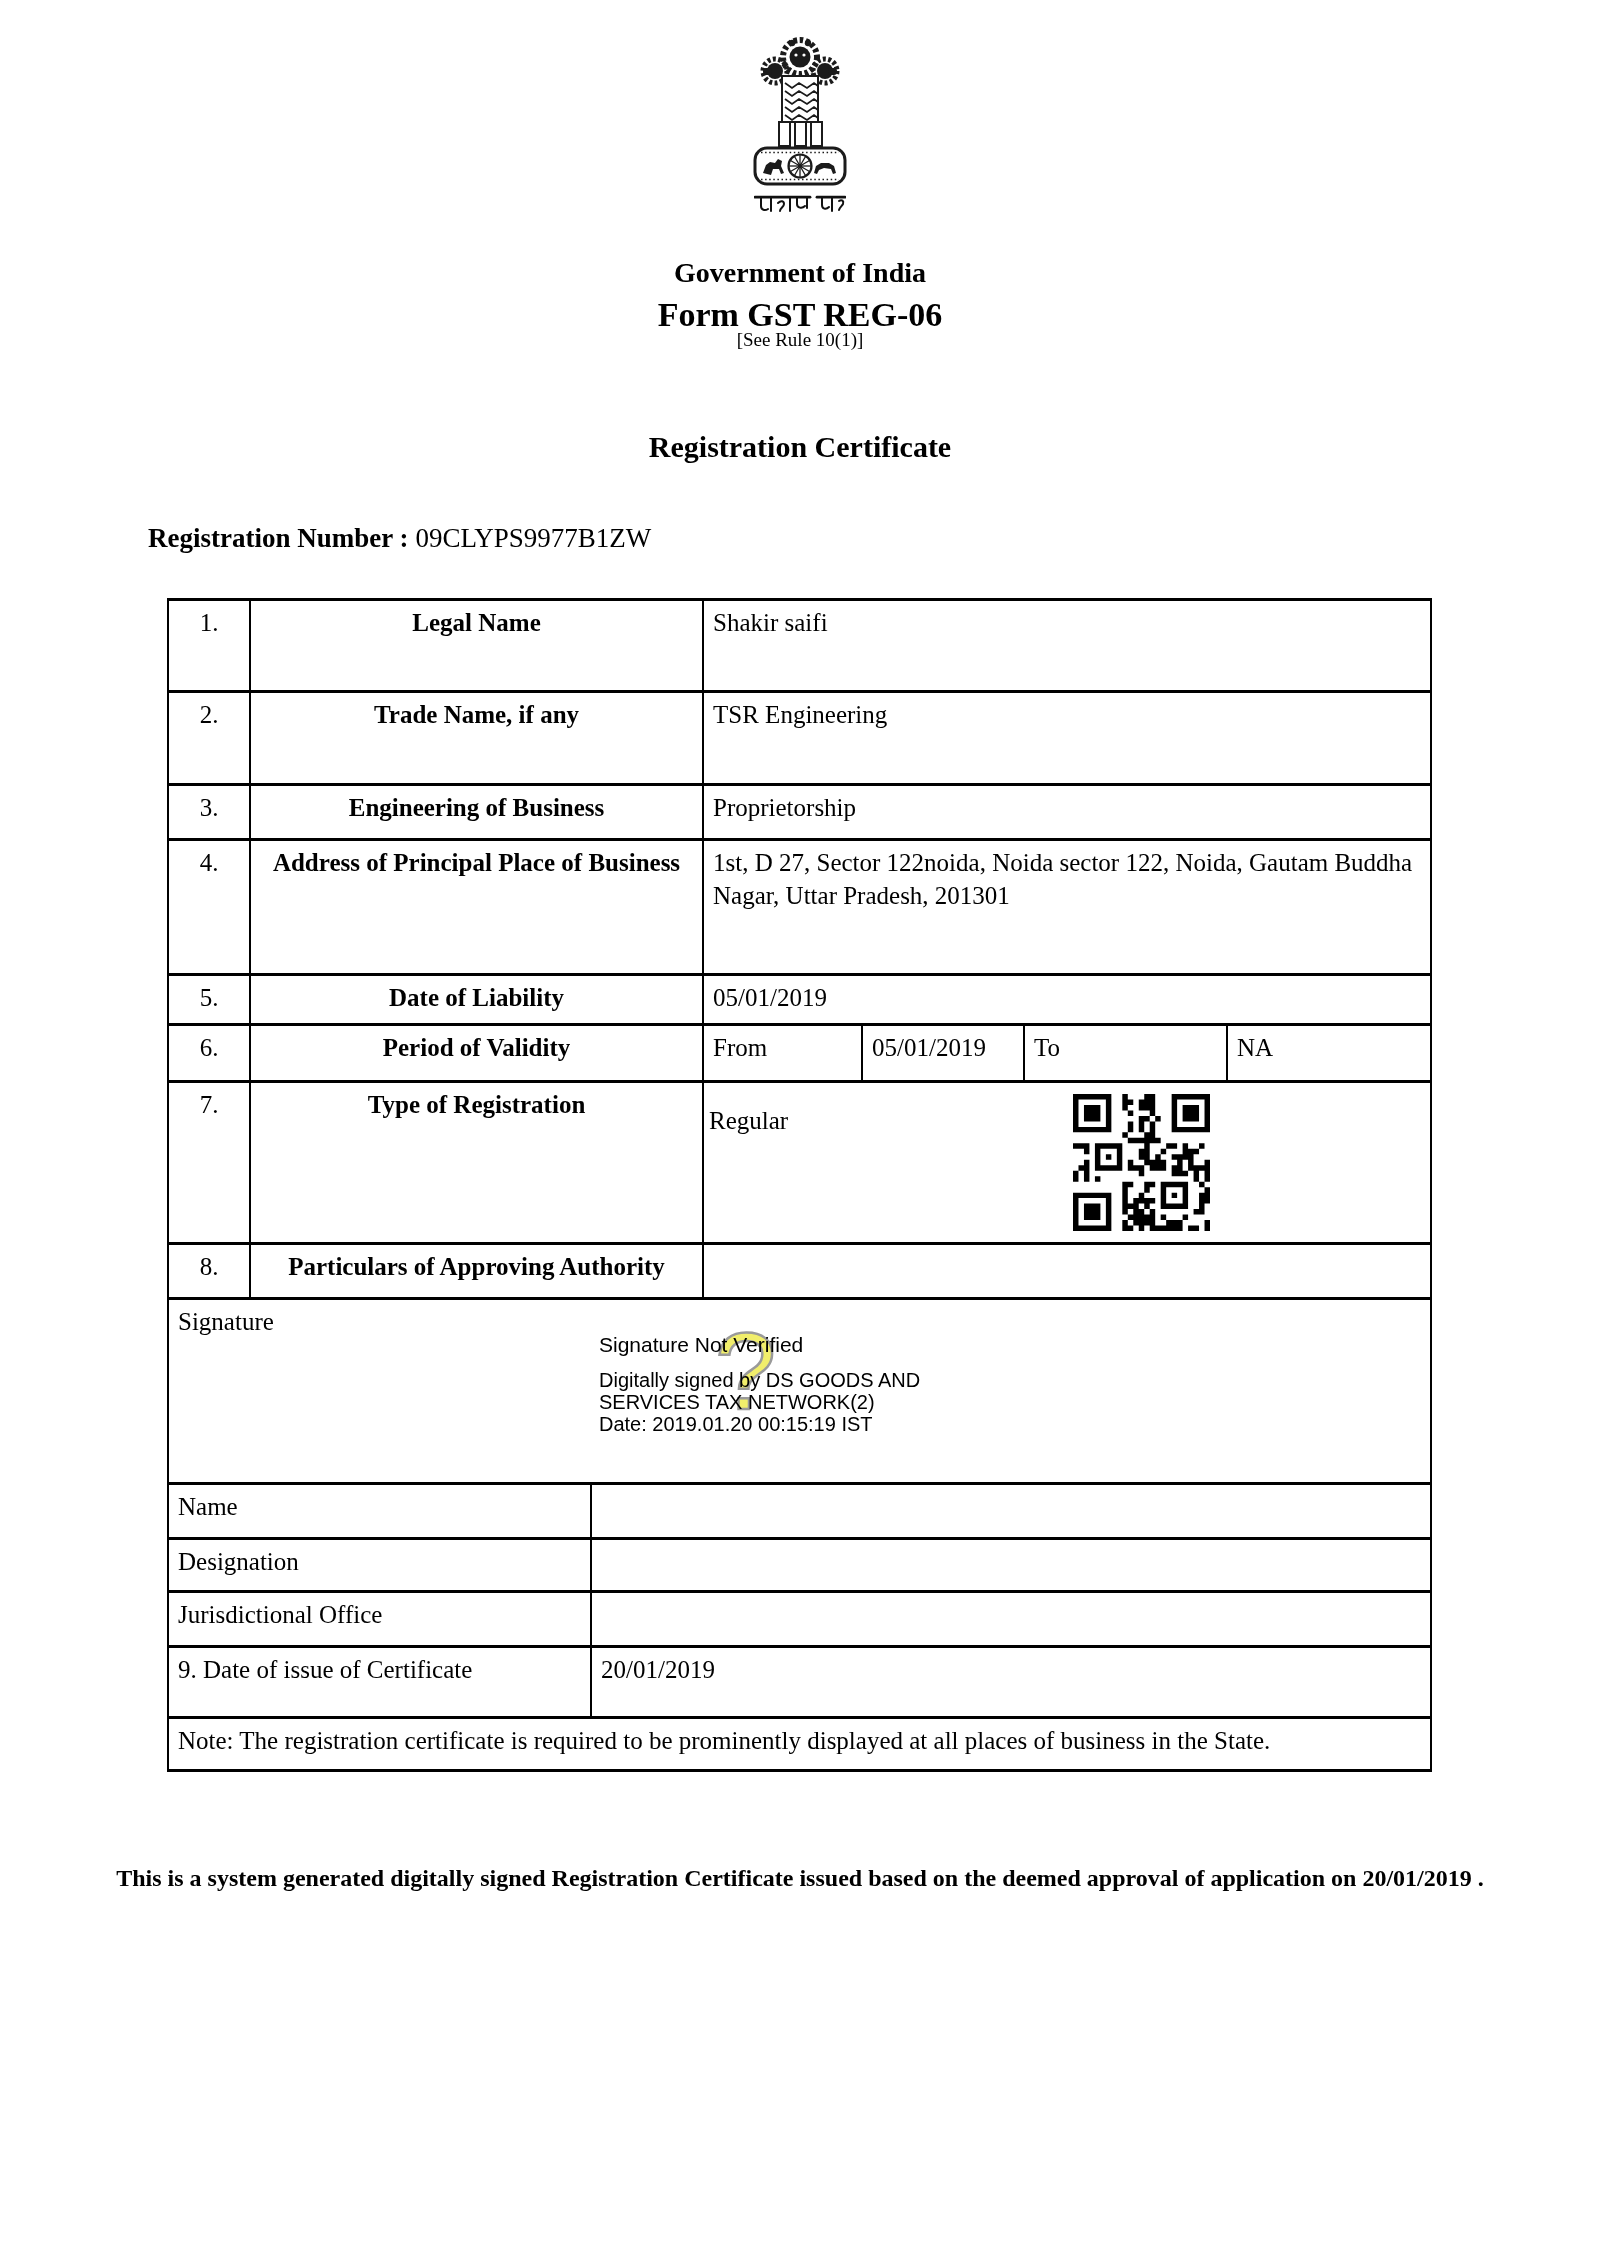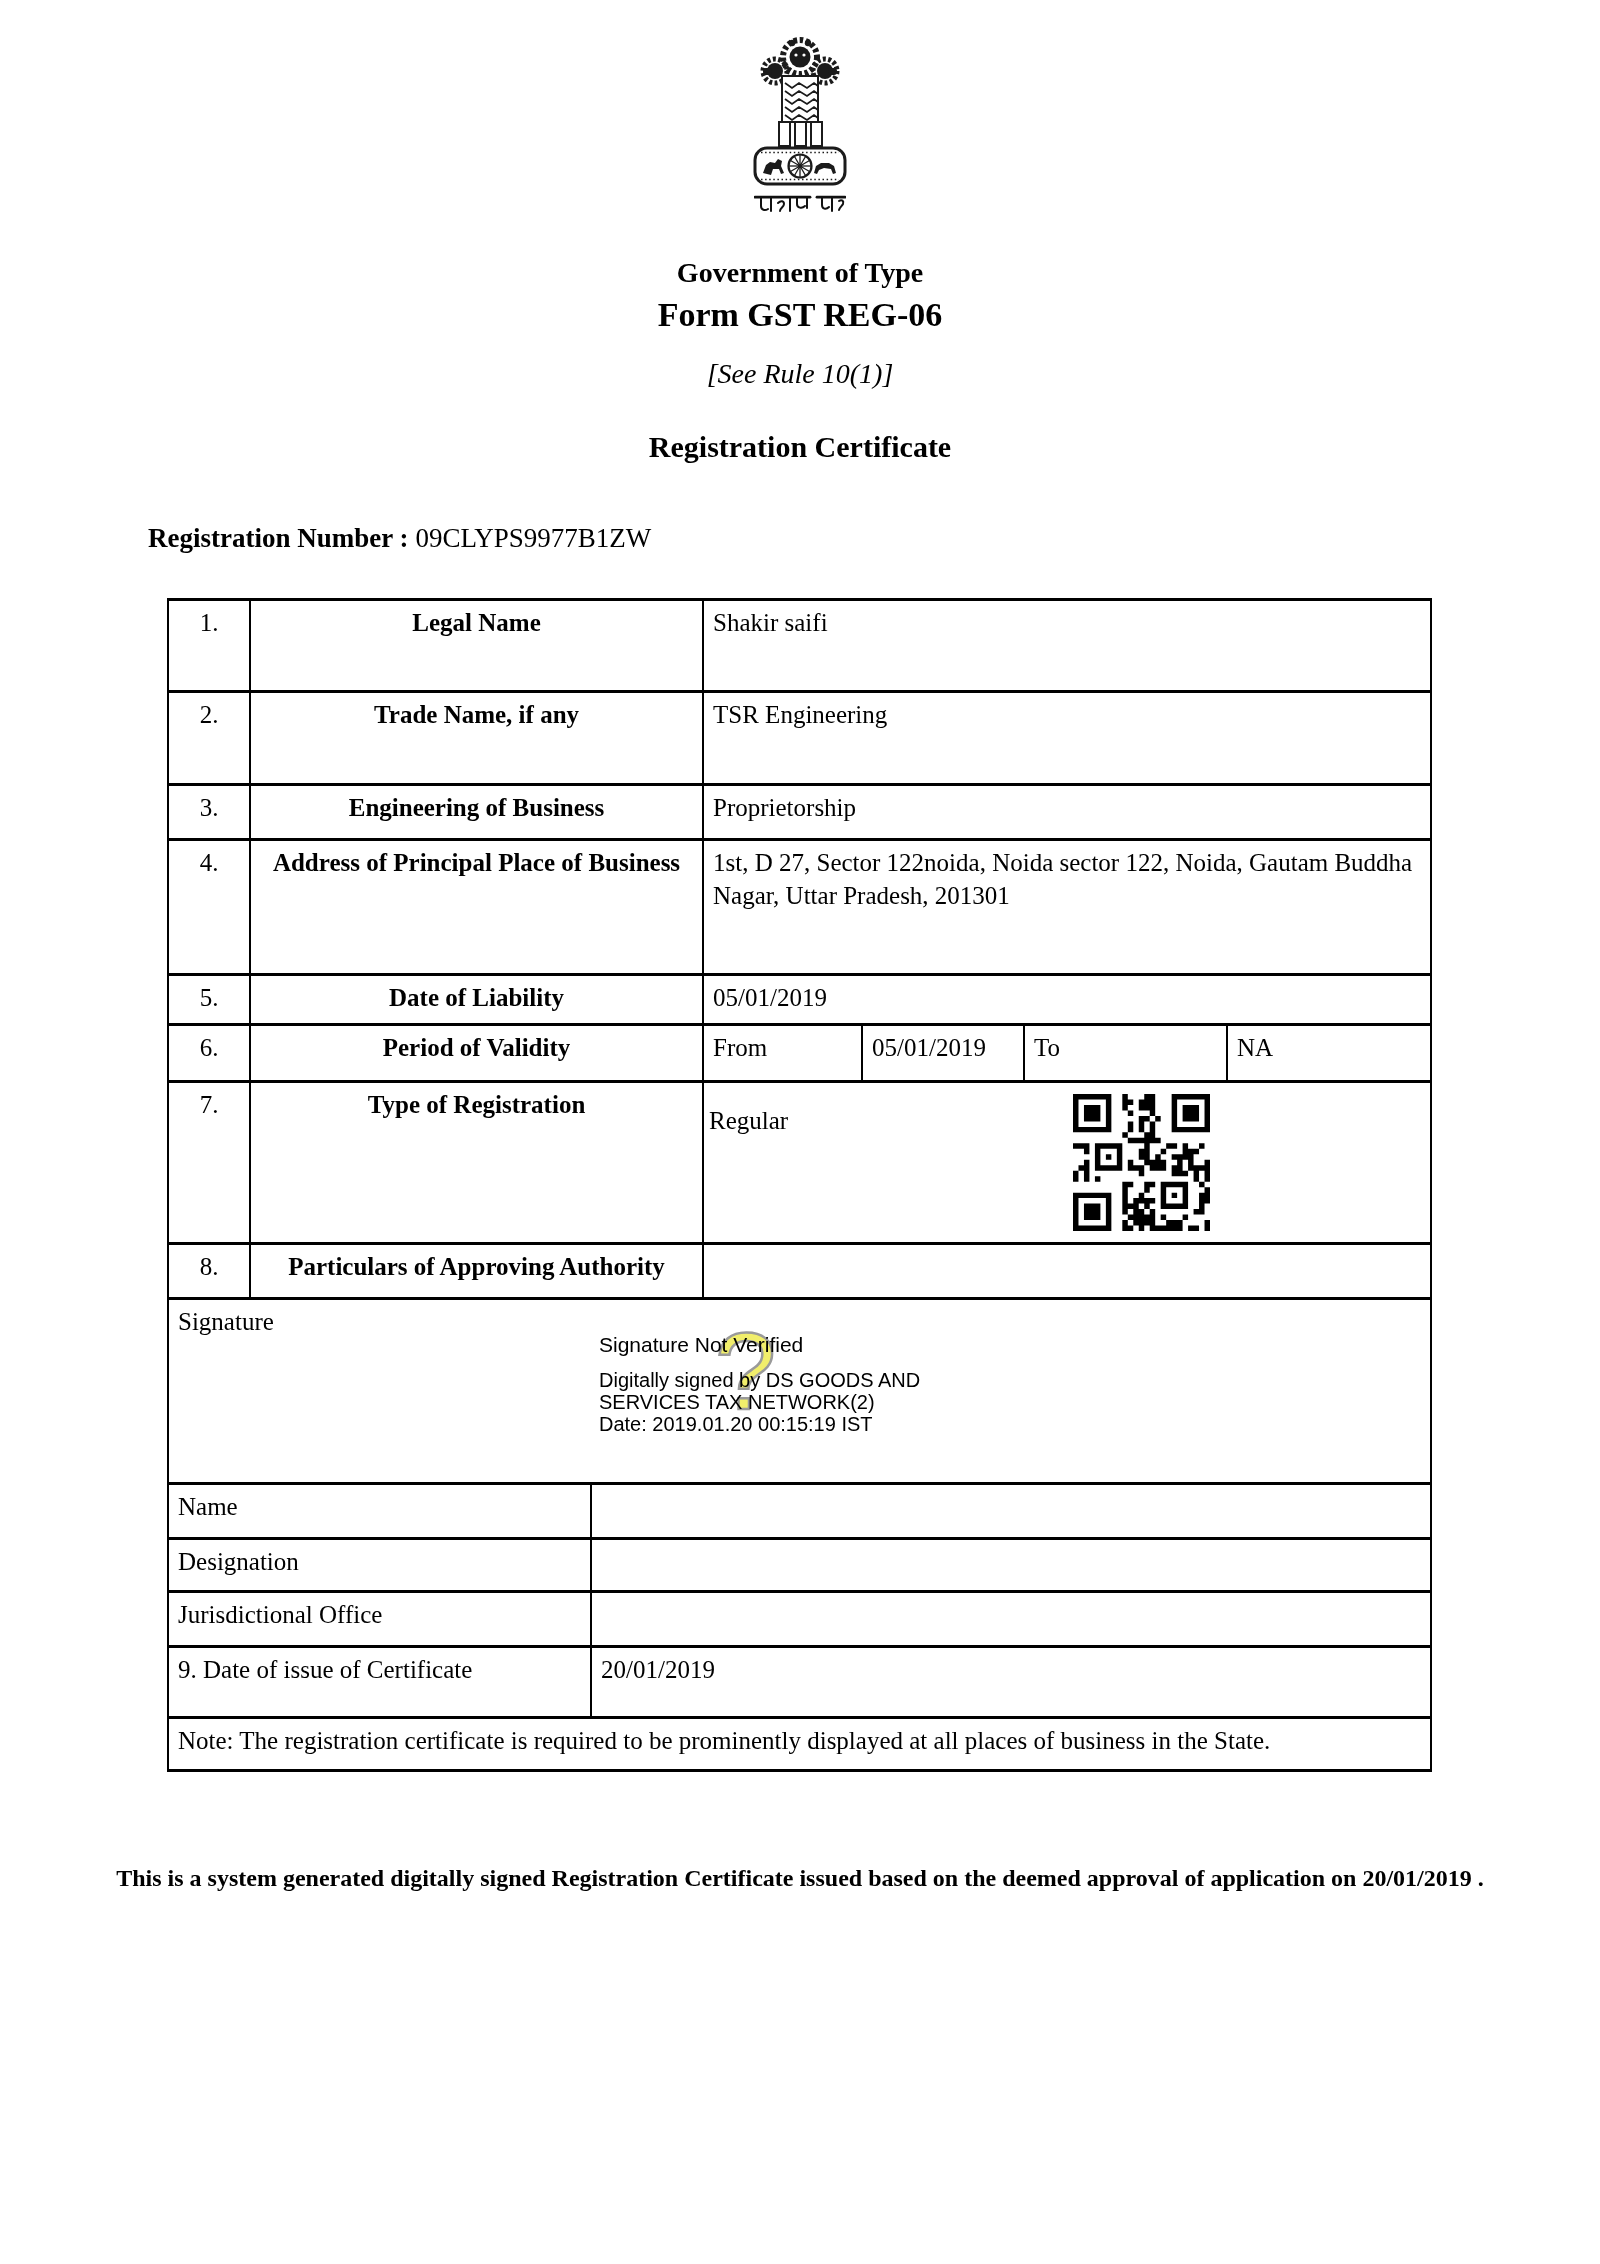--- a/index.html
+++ b/index.html
@@ -5,21 +5,21 @@
   html,body{margin:0;padding:0;}
   body{
     width:1600px;height:2264px;background:#ffffff;position:relative;
     font-family:"Liberation Serif","DejaVu Serif",serif;color:#000;
     -webkit-font-smoothing:antialiased;
   }
   .abs{position:absolute;}
   .centered{left:0;width:100%;text-align:center;}
   .h-gov{top:257px;font-size:28px;font-weight:bold;}
   .h-form{top:296px;font-size:34px;font-weight:bold;}
-  .h-rule{top:358px;font-size:28px;font-style:italic;}
+  .h-rule{top:329px;font-size:19px;}
   .h-cert{top:430px;font-size:30px;font-weight:bold;}
   .reg-line{left:148px;top:523px;font-size:27px;}
   .reg-line .lbl{font-weight:bold;}
   .reg-line .val{margin-left:7px;font-weight:normal;}
 
   table.cert{
     position:absolute;left:167px;top:598px;width:1265px;
     border-collapse:collapse;table-layout:fixed;
   }
   .cert td{
@@ -126,21 +126,21 @@
     <path d="M24 9 c3 -3 6 -2 6 1 c0 3 -4 4 -4 7"></path>
     <path d="M36 3 v14"></path>
     <path d="M43 3 v7 c0 4 5 5 8 2"></path>
     <path d="M53 3 v11"></path>
     <path d="M68 3 v8 c0 4 4 5 7 2"></path>
     <path d="M78 3 v14"></path>
     <path d="M85 7 c3 -2 5 0 4 3 c-1 2 -3 3 -4 6"></path>
   </g>
 </svg>
 
-<div class="abs centered h-gov">Government of Type</div>
+<div class="abs centered h-gov">Government of India</div>
 <div class="abs centered h-form">Form GST REG-06</div>
 <div class="abs centered h-rule">[See Rule 10(1)]</div>
 <div class="abs centered h-cert">Registration Certificate</div>
 
 <div class="abs reg-line">
   <span class="lbl">Registration Number :</span><span class="val">09CLYPS9977B1ZW</span>
 </div>
 
 <table class="cert">
   <colgroup>

